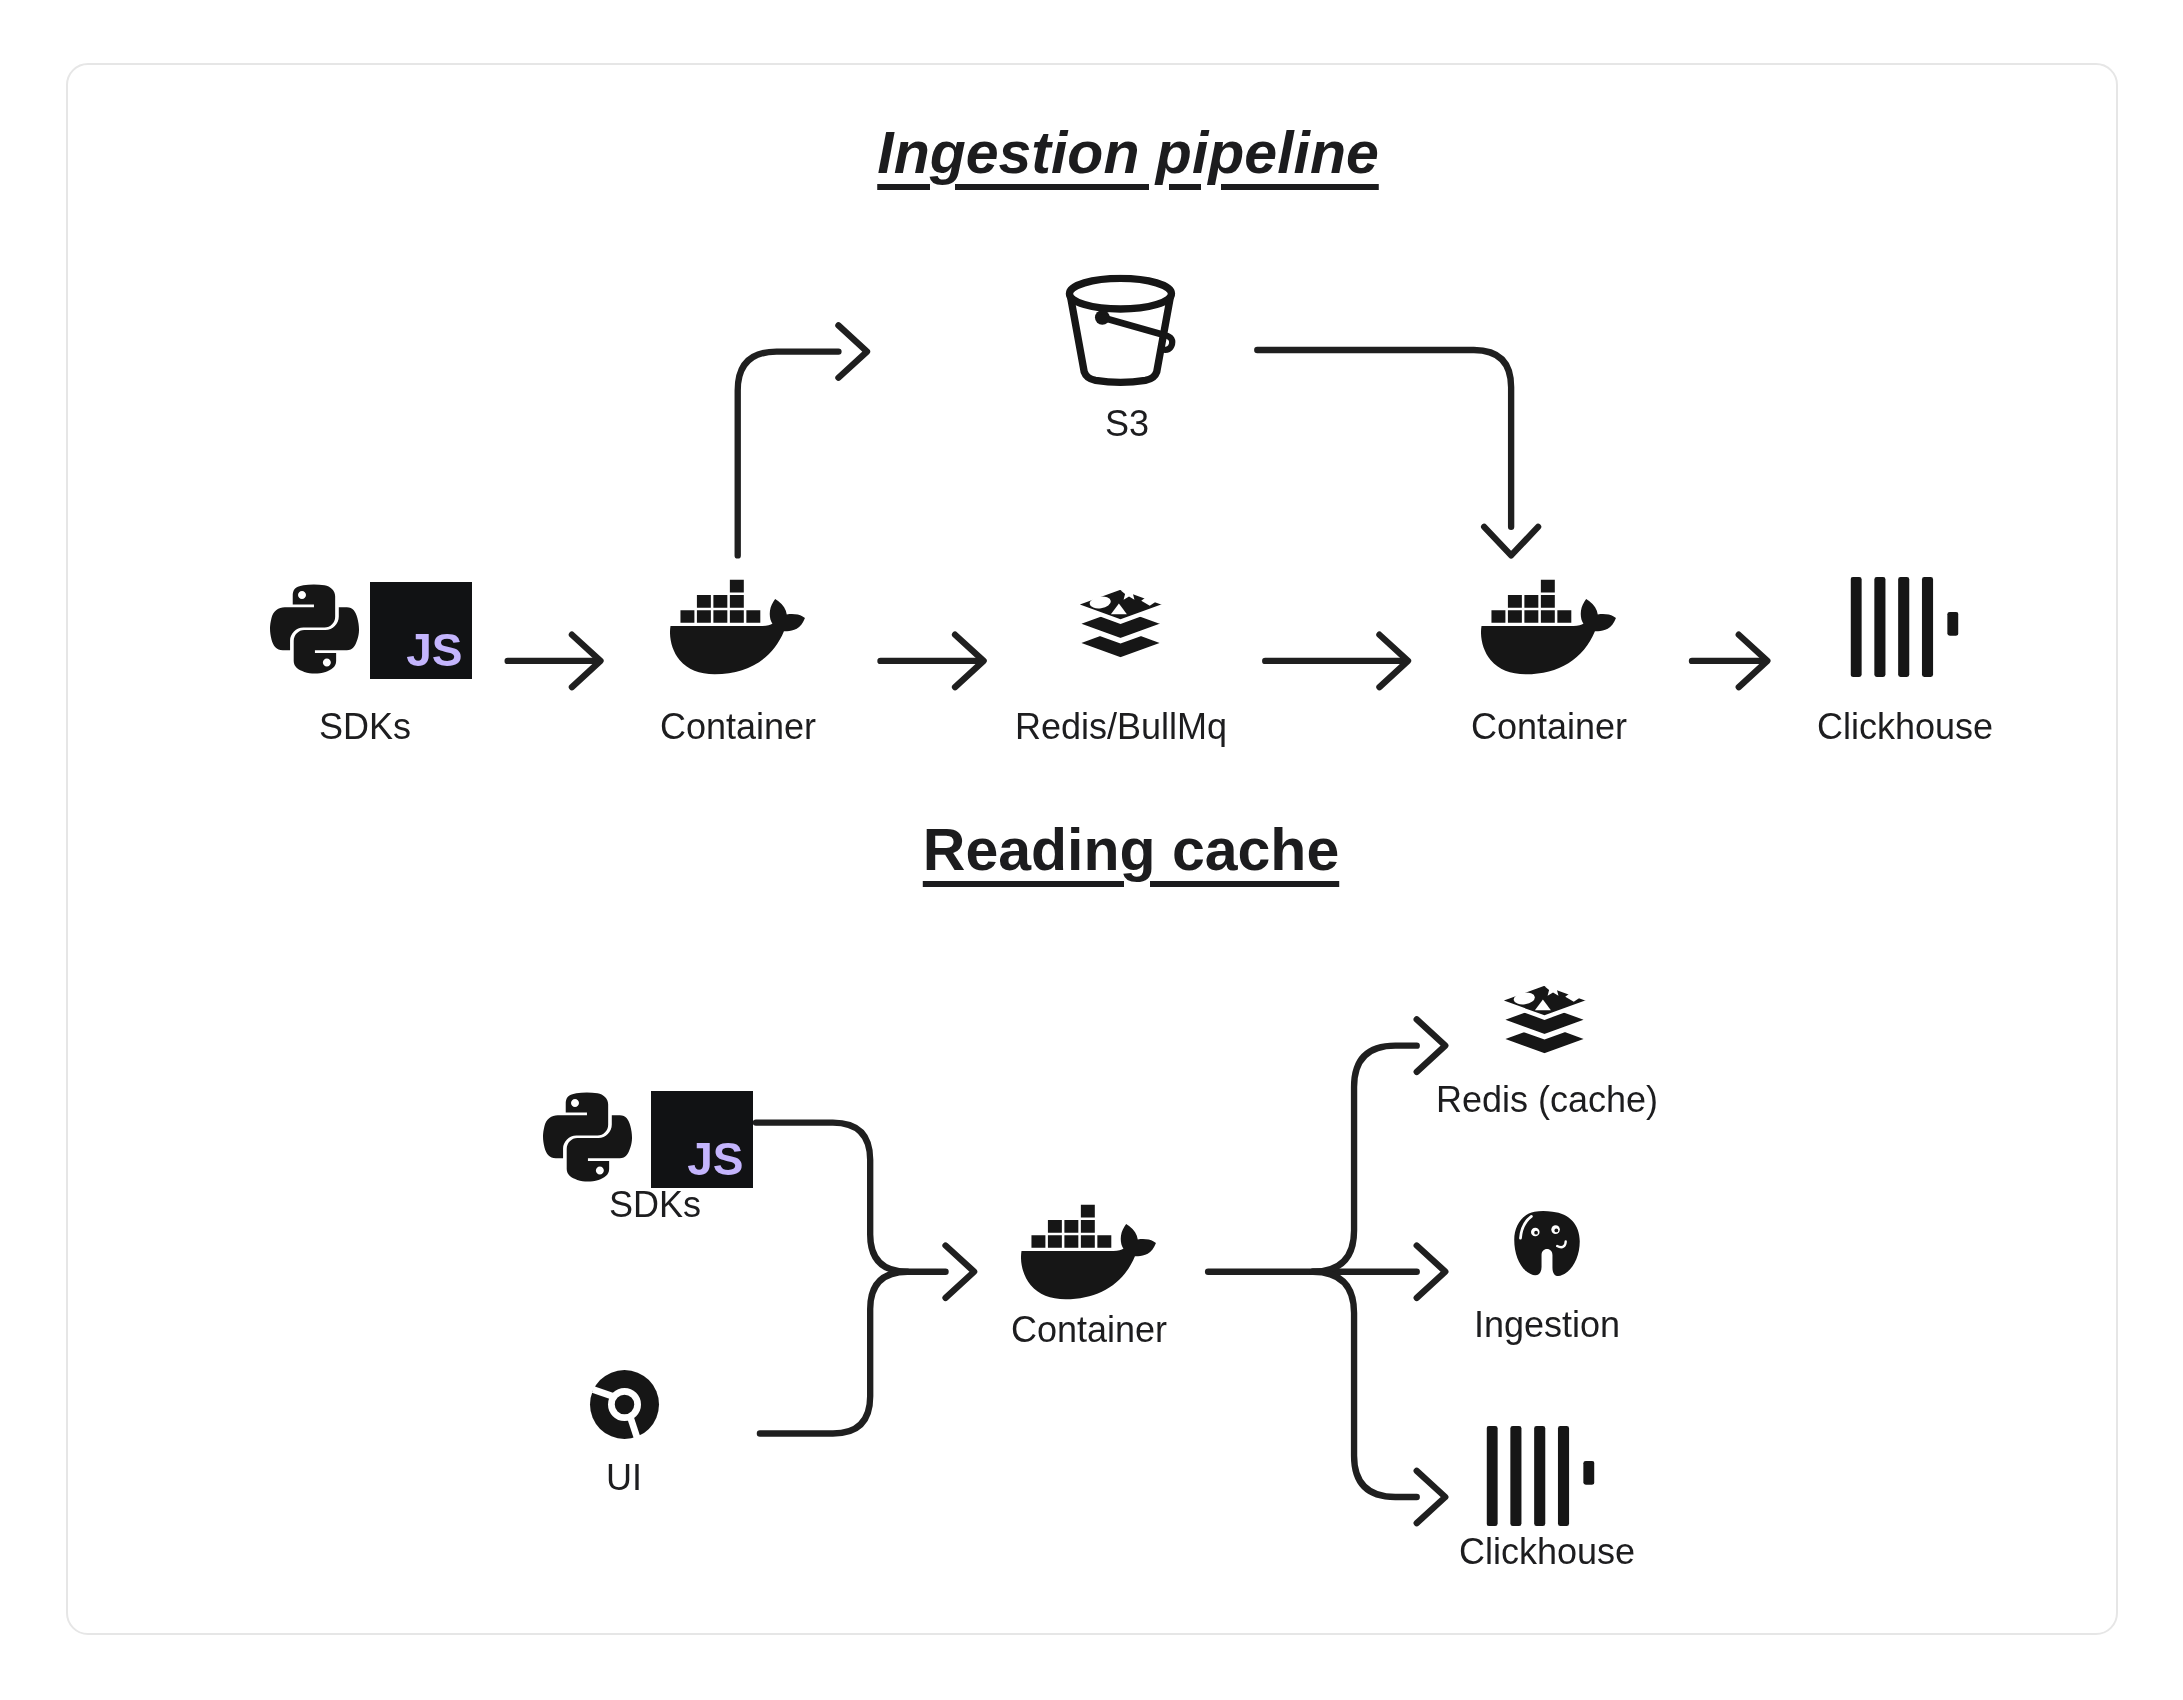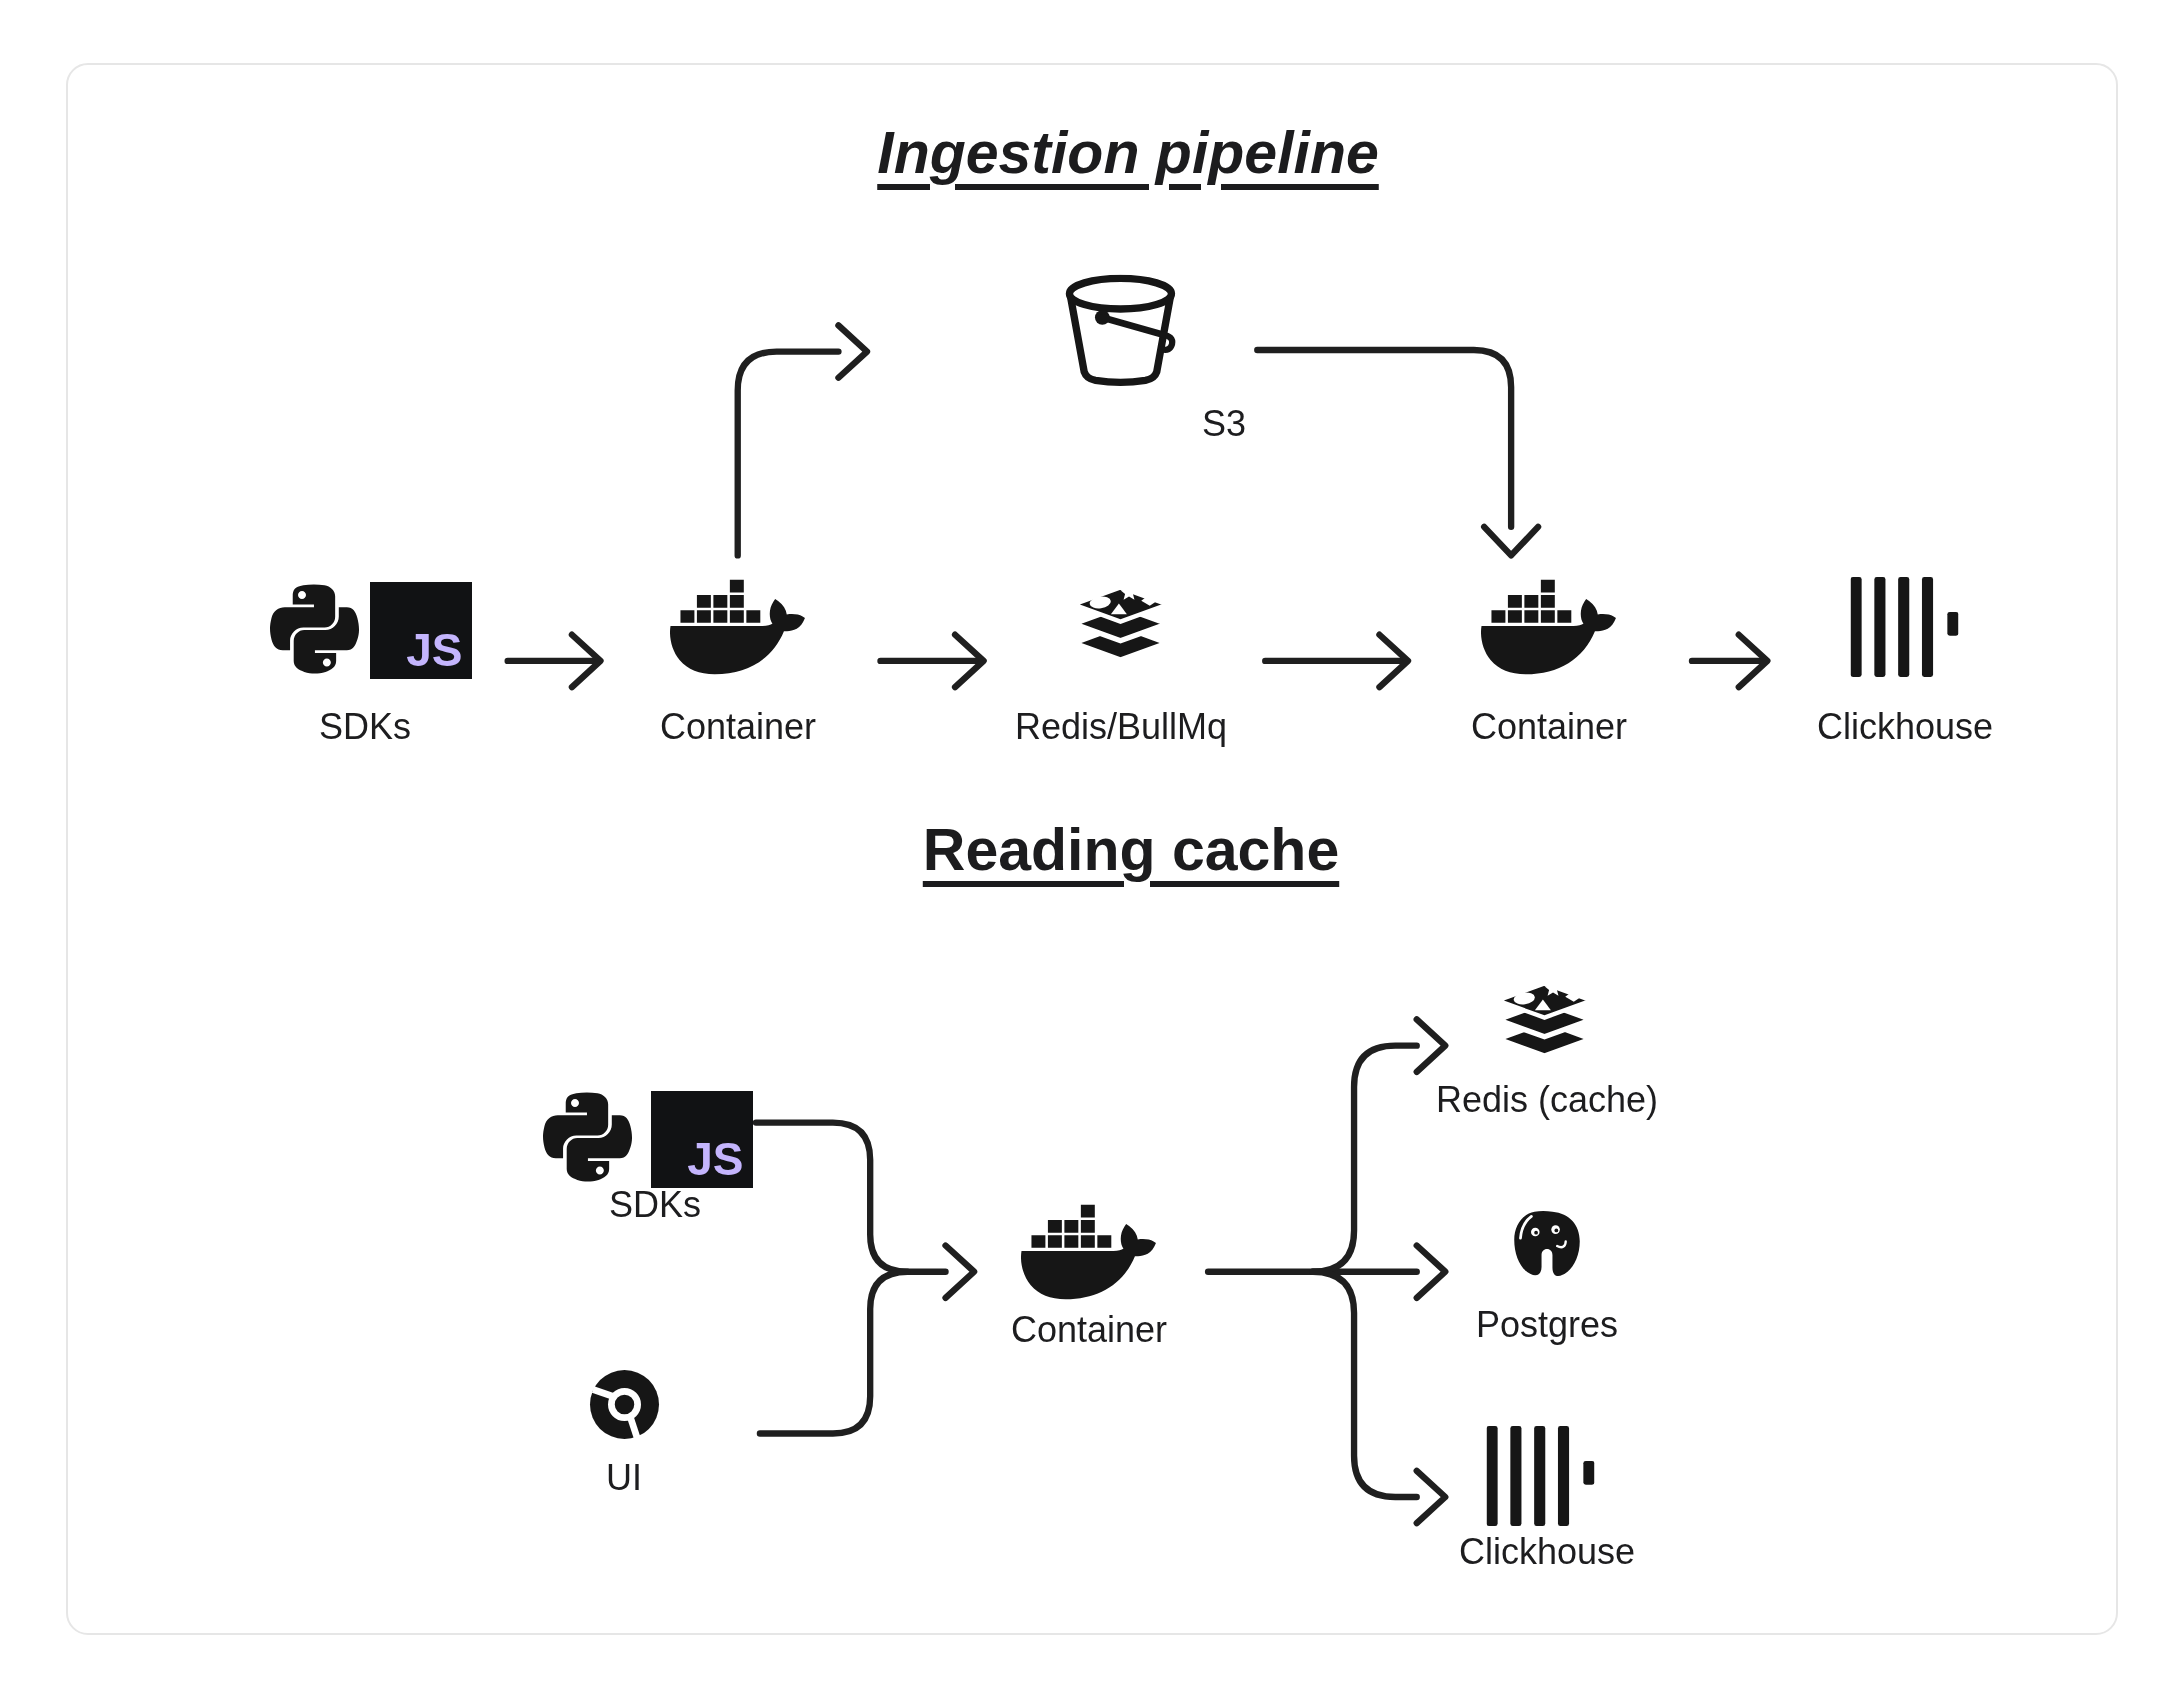--- a/index.html
+++ b/index.html
@@ -117,21 +117,21 @@
   <polyline class="head" points="1786,1854 1822,1887 1786,1920"></polyline>
 </svg>
 
 <div class="section-title" style="left:771px;top:119px;font-style:italic;">Ingestion pipeline</div>
 
 <div class="icon" style="left:1057px;top:274px;width:136px;height:121px;">
     <svg viewBox="0 0 120 106">
       <use href="#i-bucket"></use>
     </svg>
   </div>
-<div class="node-label" style="left:1008px;top:403px;text-align:right;">S3</div>
+<div class="node-label" style="left:1008px;top:403px;">S3</div>
 
 <div class="icon" style="left:270px;top:578px;width:89px;height:102px;">
     <svg viewBox="0 0 448 512">
       <use href="#i-python"></use>
     </svg>
   </div>
 <div class="js-badge" style="left:370px;top:582px;width:102px;height:97px;">JS</div>
 <div class="node-label" style="left:246px;top:706px;">SDKs</div>
 
 <div class="icon" style="left:670px;top:573px;width:135px;height:108px;">
@@ -191,21 +191,21 @@
       <use href="#i-redis"></use>
     </svg>
   </div>
 <div class="node-label" style="left:1428px;top:1079px;">Redis (cache)</div>
 
 <div class="icon" style="left:1508px;top:1195px;width:78px;height:102px;">
     <svg viewBox="0 0 100 104">
       <use href="#i-postgres"></use>
     </svg>
   </div>
-<div class="node-label" style="left:1428px;top:1304px;">Postgres</div>
+<div class="node-label" style="left:1428px;top:1304px;">Ingestion</div>
 
 <div class="icon" style="left:1484px;top:1426px;width:113px;height:100px;">
     <svg viewBox="0 0 136 126">
       <use href="#i-clickhouse"></use>
     </svg>
   </div>
 <div class="node-label" style="left:1428px;top:1531px;">Clickhouse</div>
 
 
 </body></html>

